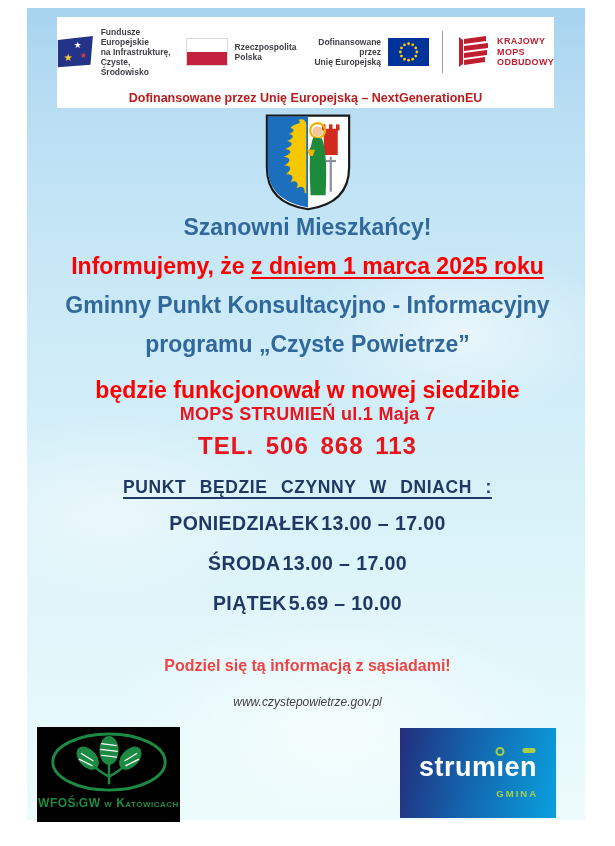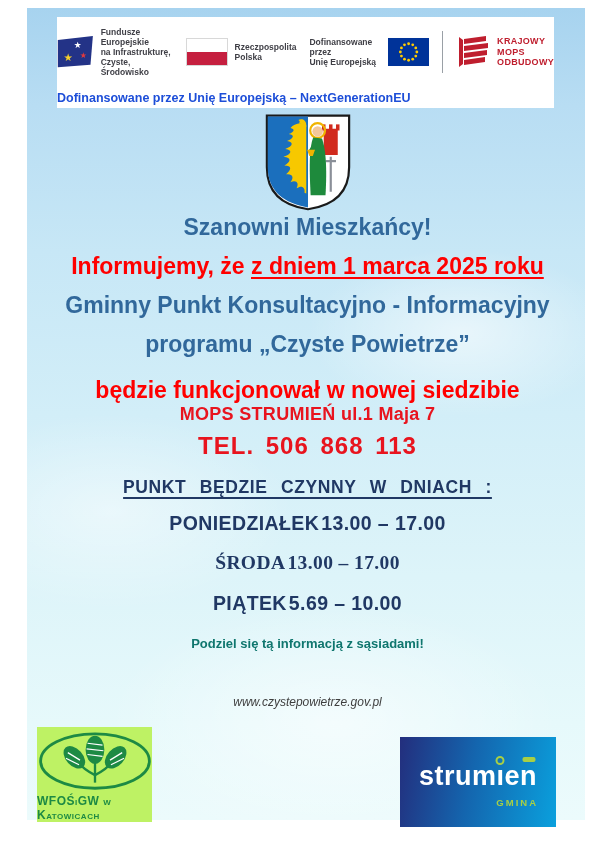--- a/index.html
+++ b/index.html
@@ -15,56 +15,56 @@
       radial-gradient(ellipse 260px 140px at 15% 62%, rgba(255,255,255,.45), rgba(255,255,255,0) 70%),
       radial-gradient(ellipse 300px 160px at 55% 88%, rgba(255,255,255,.55), rgba(255,255,255,0) 75%),
       linear-gradient(180deg,#a7d3ef 0%,#b8ddf3 12%,#c7e7f6 30%,#d2eef8 50%,#ddf4f9 70%,#e6f9fb 88%,#ecfbfc 100%);
   }
 
   
   .header-card { position:absolute; left:57px; top:17px; width:497px; height:91px; background:#ffffff; }
   .logo-row { position:absolute; left:0; top:9px; width:100%; height:52px; display:flex; align-items:center; justify-content:center; gap:13px; }
   .logo-block { display:flex; align-items:center; gap:7px; }
   .logo-text { font-size:8.5px; line-height:1.2; font-weight:700; color:#3f3f46; }
-  .eu-text { text-align:left; }
+  .eu-text { text-align:right; }
   .pl-flag { width:42px; height:28px; border:1px solid #d8d8d8; display:flex; flex-direction:column; }
   .pl-flag .w { flex:1; background:#ffffff; }
   .pl-flag .r { flex:1; background:#c51f3f; }
   .vdivider { width:1px; height:42px; background:#9aa0a6; }
   .kpo-text { color:#bf1e2e; font-size:9px; line-height:1.2; font-weight:700; letter-spacing:.3px; }
-  .funding-line { position:absolute; left:0; bottom:3px; width:100%; font-size:12.5px; font-weight:700; color:#1d4ed8; }
+  .funding-line { position:absolute; left:0; bottom:3px; width:100%; text-align:center; font-size:12.5px; font-weight:700; color:#b91c1c; }
 
   
   .herb { position:absolute; left:50%; top:113px; transform:translateX(-50%); }
 
   
   .tline { position:absolute; left:0; width:615px; text-align:center; }
   .greeting   { top:214px; font-size:23px; font-weight:700; color:#31689b; }
   .announce   { top:253px; font-size:23px; font-weight:700; color:#ff0000; }
   .announce .ul { text-decoration:underline; text-decoration-thickness:2px; text-underline-offset:3px; }
   .progline1  { top:292px; font-size:23px; font-weight:700; color:#31689b; }
   .progline2  { top:331px; font-size:23px; font-weight:700; color:#31689b; }
   .reloc      { top:369px; font-size:23px; font-weight:700; color:#ff0000;margin-top:8px; }
   .address    { top:404px; font-size:18px; font-weight:700; color:#e8141e; letter-spacing:.3px; }
   .phone      { top:432px; font-size:24px; font-weight:700; color:#e8141e; letter-spacing:1px; word-spacing:4px; }
   .hours-title{ top:477px; font-size:17.5px; font-weight:700; color:#203864; word-spacing:8px; letter-spacing:.6px;
                 text-decoration:underline; text-decoration-thickness:2px; text-underline-offset:4px; }
   .hour-row   { font-size:19.5px; font-weight:700; color:#203864; letter-spacing:.4px; }
-  .hr1 { top:512px; } .hr2 { top:552px;font-family:Liberation Serif, serif; } .hr3 { top:592px; }
+  .hr1 { top:512px; } .hr2 { top:552px; } .hr3 { top:592px; }
   .hour-row .day { margin-right:2px; }
-  .share      { top:636px; font-size:13px; font-weight:700; color:#0f766e; }
+  .share      { top:657px; font-size:16px; font-weight:700; color:#ef4444; }
   .website    { top:695px; font-size:12px; font-style:italic; color:#3f3f3f; }
 
   
-  .wfos-box { position:absolute; left:37px; top:727px; width:115px; height:95px; background:#bef264;
+  .wfos-box { position:absolute; left:37px; top:727px; width:143px; height:95px; background:#000000;
               display:flex; flex-direction:column; align-items:center; justify-content:flex-start; padding-top:5px; }
   .wfos-label { margin-top:2px; font-size:12px; font-weight:700; color:#1d8a44; font-variant:small-caps; letter-spacing:.5px; }
 
   .strumien-box { position:absolute; left:400px; top:728px; width:156px; height:90px;
-                  background:linear-gradient(100deg,#232e7d 0%,#1465ae 45%,#0aa0dd 100%);margin-top:9px; }
+                  background:linear-gradient(100deg,#232e7d 0%,#1465ae 45%,#0aa0dd 100%); }
   .strumien-word { position:absolute; left:0; top:26px; width:100%; text-align:center;
                    font-size:27px; font-weight:700; color:#ffffff; letter-spacing:.5px; line-height:1; }
   .char-wrap { position:relative; display:inline-block; }
   .i-ring { position:absolute; left:50%; top:-7px; transform:translateX(-50%); width:9px; height:9px;
             border:2.5px solid #a8cf45; border-radius:50%; }
   .n-dash { position:absolute; left:50%; top:-6px; transform:translateX(-50%); width:13px; height:4.5px;
             background:#a8cf45; border-radius:2px; }
   .gmina { position:absolute; right:18px; top:60px; font-size:9.5px; font-weight:700; color:#a8cf45; letter-spacing:2px; }
 </style>
 </head>

